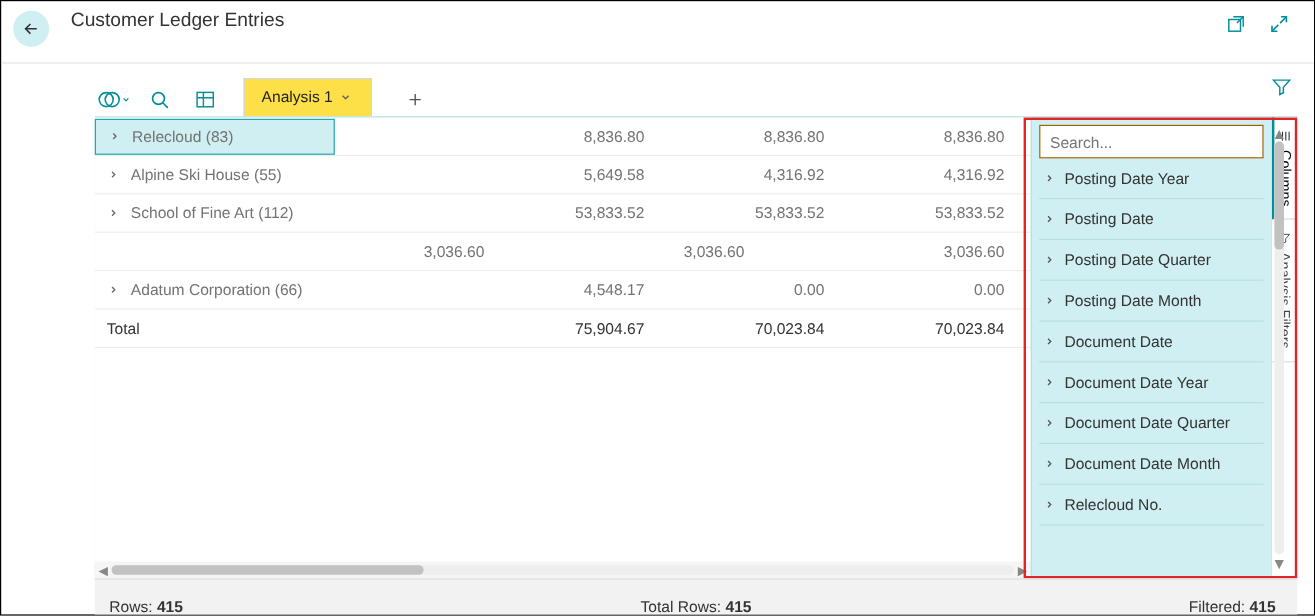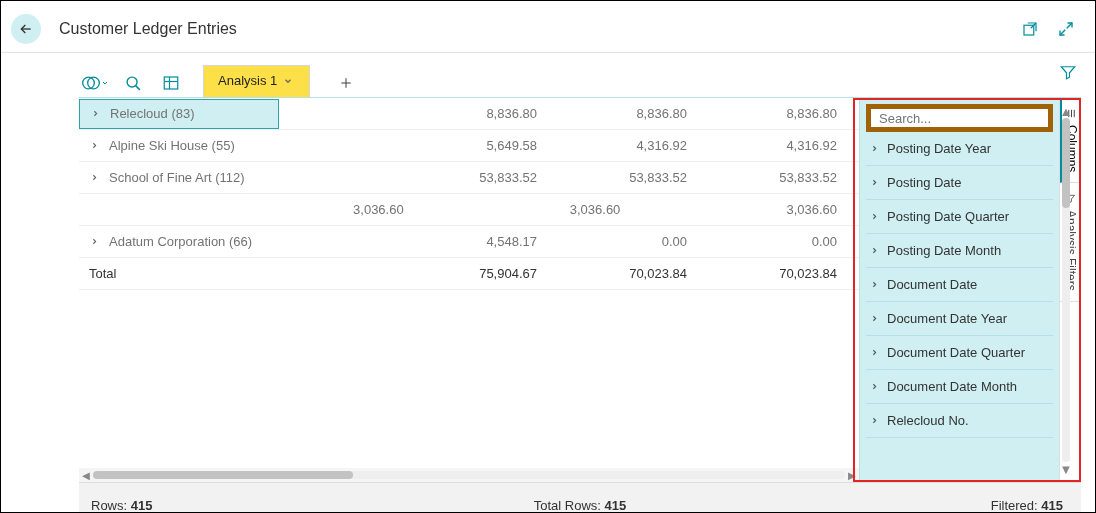--- a/index.html
+++ b/index.html
@@ -1,18 +1,18 @@
 <!DOCTYPE html>
 <html><head>
 <meta charset="utf-8">
 <style>
   * { box-sizing: border-box; margin: 0; padding: 0; }
   html, body { width: 1096px; height: 513px; font-family: "Segoe UI", Arial, sans-serif; font-size: 13px; color: #333; background:#fff; }
   body { border:1px solid #000; }
-  .header { display:flex; align-items:center; padding:8px 18px 4px 10px; border-bottom:1px solid #e4e4e4; height:52px; }
+  .header { display:flex; align-items:flex-start; padding:8px 18px 4px 10px; border-bottom:1px solid #e4e4e4; height:52px; }
   .back-circle { width:30px; height:30px; border-radius:50%; background:#cfeff2; display:flex; align-items:center; justify-content:center; cursor:pointer; margin-right:18px; }
   .page-title { font-size:16px; color:#333; }
   .header-spacer { flex:1; }
   .header-icon { width:22px; height:22px; display:flex; align-items:center; justify-content:center; color:#008e9b; margin-left:14px; cursor:pointer; }
 
   .toolbar { display:flex; align-items:flex-end; padding:10px 14px 0 80px; height:44px; position:relative; }
   .tool-icon { width:28px; height:28px; display:flex; align-items:center; justify-content:center; color:#008e9b; margin-right:10px; cursor:pointer; }
   .tab { padding:6px 16px 8px 14px; display:flex; align-items:center; gap:6px; background:#fde047; border:1px solid #d6d6d6; border-bottom:none; font-size:13px; color:#222; cursor:pointer; height:32px; margin-left:8px; }
   .tab svg { width:10px; height:10px; }
   .new-tab { width:28px; height:28px; display:flex; align-items:center; justify-content:center; margin-left:22px; color:#666; cursor:pointer; font-size:18px; }
@@ -40,21 +40,21 @@
   .grid-body { flex:1; display:flex; flex-direction:column; }
   .filler { flex:1; background:#fff; }
   .hscroll { height:14px; background:#f5f5f5; position:relative; display:flex; align-items:center; }
   .hscroll .track { position:absolute; left:14px; right:14px; top:3px; bottom:3px; background:#eee; border-radius:4px; }
   .hscroll .thumb { position:absolute; left:14px; width:260px; top:3px; bottom:3px; background:#c2c2c2; border-radius:4px; }
   .hscroll .arrow { position:absolute; top:0; bottom:0; width:14px; display:flex; align-items:center; justify-content:center; color:#888; }
   .hscroll .arrow.l { left:0; } .hscroll .arrow.r { right:0; }
 
   .side { width:200px; border-left:1px solid #b8e0e4; display:flex; flex-direction:column; background:#cfeff2; position:relative; }
   .side-inner { flex:1; padding:6px 6px 6px 6px; overflow:hidden; }
-  .search { width:100%; height:28px; border:5px solid #a16207; padding:0 8px; font-size:13px; color:#15803d; background:#fff; }
+  .search { width:100%; height:28px; border:1px solid #a16207; padding:0 8px; font-size:13px; color:#15803d; background:#fff; }
   .field-item { display:flex; align-items:center; gap:8px; height:34px; border-bottom:1px solid #b8e0e4; padding:0 4px; cursor:pointer; }
   .field-item span { color:#333; }
   .vscroll { width:14px; position:absolute; right:-14px; top:6px; bottom:6px; }
   .vscroll .tr { position:absolute; left:3px; right:3px; top:14px; bottom:14px; background:#eee; border-radius:4px; }
   .vscroll .th { position:absolute; left:3px; right:3px; top:14px; height:90px; background:#c2c2c2; border-radius:4px; }
   .vscroll .ar { position:absolute; left:0; right:0; height:14px; display:flex; align-items:center; justify-content:center; color:#888; }
   .vscroll .ar.t { top:0; } .vscroll .ar.b { bottom:0; }
 
   .right-tabs { width:22px; background:#fff; display:flex; flex-direction:column; border-left:1px solid #ddd; }
   .rtab { flex:0 0 auto; writing-mode:vertical-rl; text-orientation:mixed; padding:10px 3px; font-size:12px; color:#444; cursor:pointer; display:flex; align-items:center; gap:6px; border-bottom:1px solid #ddd; }

